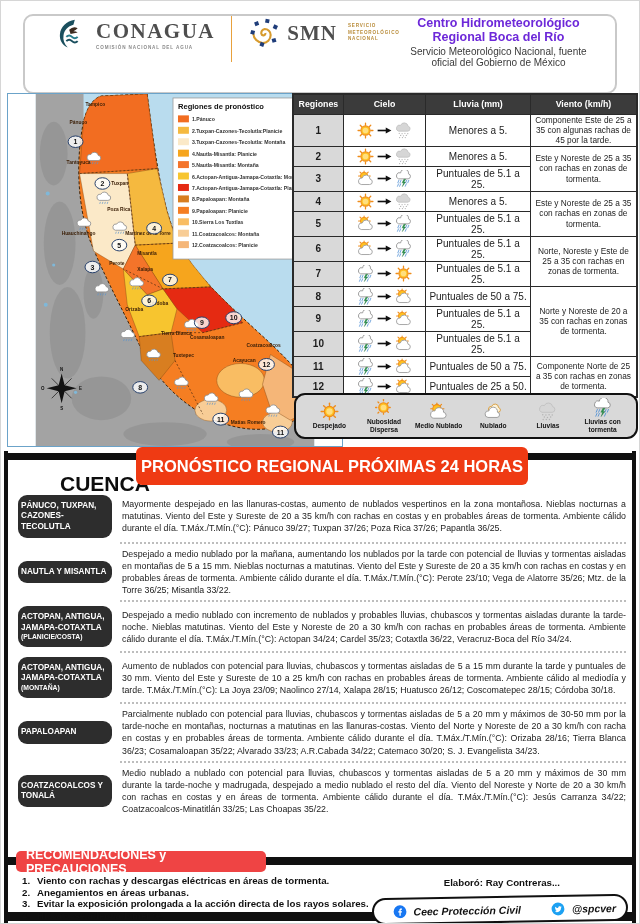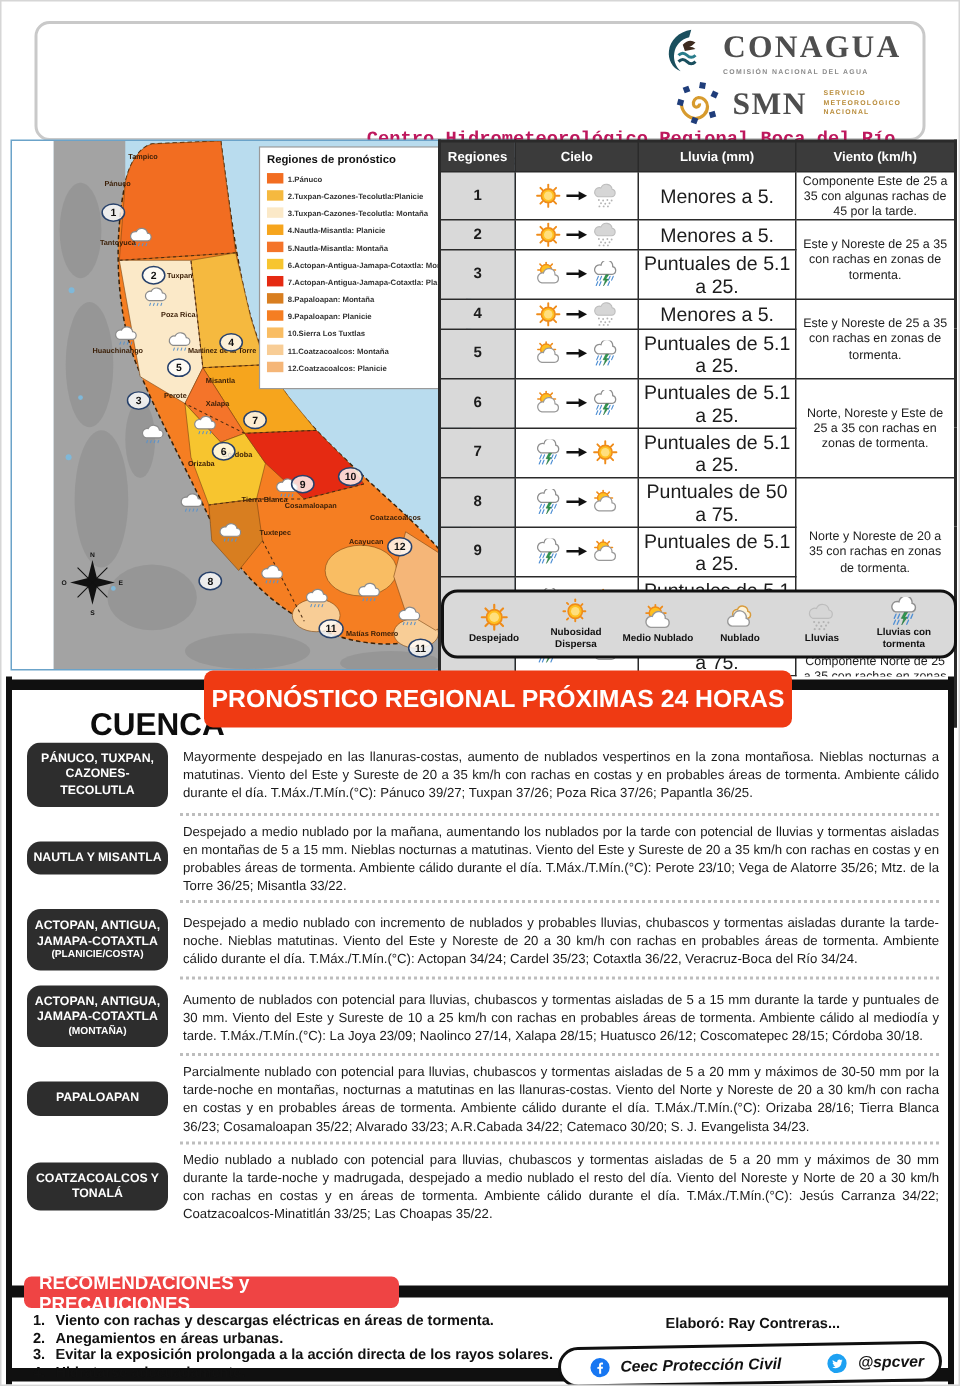--- a/index.html
+++ b/index.html
@@ -1,43 +1,43 @@
 <!DOCTYPE html>
 <html lang="es"><head>
 <meta charset="utf-8">
 <style>
   * { margin:0; padding:0; box-sizing:border-box; }
   html,body { width:640px; }
   body { font-family:"Liberation Sans", sans-serif; background:#fff; }
   .page { position:relative; width:640px; height:924px; background:#fff; border:1px solid #d6d6d6; overflow:hidden; }
 
   
-  .hdr { position:absolute; left:22px; top:13px; width:594px; height:80px; border:2px solid #c9c9c9; border-radius:10px; display:flex; align-items:flex-end; padding:0 14px 0 30px;flex-direction:column; }
+  .hdr { position:absolute; left:22px; top:13px; width:594px; height:80px; border:2px solid #c9c9c9; border-radius:10px; display:flex; align-items:flex-start; padding:0 14px 0 30px; }
   .logoblk { display:flex; align-items:center; gap:7px; }
   .glyph { display:inline-block; }
   .glyph svg { width:100%; height:100%; display:block; }
   .g-cng { width:34px; height:36px; }
   .g-smn { width:32px; height:34px; }
   .cng-name { font-family:"Liberation Serif", serif; font-size:21px; font-weight:bold; letter-spacing:1.5px; color:#4e4e4e; }
   .cng-sub { font-size:4.6px; letter-spacing:.9px; color:#8a8a8a; font-weight:bold; margin-top:1px; }
   .hdr-div { width:2px; height:46px; background:#e8a13d; margin:0 16px; }
   .smn-name { font-family:"Liberation Serif", serif; font-size:21px; font-weight:bold; letter-spacing:1px; color:#4e4e4e; }
   .smn-sub { font-size:4.6px; letter-spacing:.8px; color:#b98c3a; font-weight:bold; width:52px; line-height:1.5; margin-left:4px; }
   .hdr-titles { margin-left:auto; text-align:center; padding-right:4px; }
-  .t1 { font-size:12.5px; font-weight:bold; color:#be185d;font-family:Liberation Mono, monospace; }
+  .t1 { font-size:12.5px; font-weight:bold; color:#6d28d9; }
   .t2 { font-size:10px; color:#3a3a3a; margin-top:2px; }
 
   
   .map { position:absolute; left:6px; top:92px; width:336px; height:354px; border:1px solid #6ba3c9; }
   .map svg { display:block; width:100%; height:100%; }
 
   
   .ftable { position:absolute; left:291px; top:92px; width:346px; border-collapse:collapse; table-layout:fixed; border:2px solid #2a2a2a; }
   .ftable th { background:#3b3b3b; color:#fff; font-size:8.8px; font-weight:bold; height:15px; border:1px solid #2a2a2a; }
-  .ftable td { border:1px solid #2a2a2a; text-align:center; vertical-align:middle; font-size:13px; color:#1c1c1c; padding:1px 2px; }
+  .ftable td { border:1px solid #2a2a2a; text-align:center; vertical-align:middle; font-size:10px; color:#1c1c1c; padding:1px 2px; }
   .ftable tr { height:20px; }
   .ftable tr.first { height:32px; }
   .c-reg { width:50px; } .c-sky { width:82px; } .c-rain { width:104px; } .c-wind { width:106px; }
   td.reg { background:#d9d9d9; font-weight:bold; font-size:10px; }
   .sky { display:flex; align-items:center; justify-content:center; gap:2px; }
   .icw { width:19px; height:17px; display:inline-block; }
   .icw svg { width:100%; height:100%; display:block; }
   .arr { width:15px; height:9px; display:inline-block; }
   .arr svg { width:100%; height:100%; display:block; }
   td.wind { font-size:8.3px; line-height:1.25; padding:0 4px; }
@@ -49,21 +49,21 @@
   .lic svg { width:100%; height:100%; display:block; }
   .ileg-label { font-size:6.6px; font-weight:bold; text-align:center; line-height:1.15; margin-top:1px; color:#111; }
 
   
   .lower { position:absolute; left:3px; right:3px; top:450px; bottom:0; border-left:4px solid #101010; border-right:4px solid #101010; background:#fff; }
   .topbar { position:absolute; top:2px; left:0; right:0; height:7px; background:#101010; }
   .banner { position:absolute; top:-4px; left:128px; width:392px; height:38px; background:#ef3a13; border-radius:6px; color:#fff; font-weight:bold; font-size:16.5px; display:flex; align-items:center; justify-content:center; z-index:3; }
   .cuenca { position:absolute; top:21px; left:52px; font-size:21px; font-weight:bold; color:#0d0d0d; }
   .sections { position:absolute; top:44px; left:10px; right:6px; height:358px; overflow:hidden; }
   .sect { display:flex; align-items:center; margin-bottom:1px; }
-  .badge { width:94px; flex:0 0 94px; background:#2d2d2d; color:#fff; border-radius:9px; text-align:center; font-weight:bold; font-size:8.2px; line-height:1.25; padding:6px 3px; }
+  .badge { width:94px; flex:0 0 94px; background:#2d2d2d; color:#fff; border-radius:9px; font-weight:bold; font-size:8.2px; line-height:1.25; padding:6px 3px; }
   .badge .sub { font-size:6.8px; display:block; }
   .stext { flex:1; margin-left:10px; font-size:8.8px; line-height:1.38; text-align:justify; color:#1b1b1b; }
   .sep { border-top:2px dotted #bdbdbd; margin:4px 0 4px 102px; }
 
   
   .recblackbar { position:absolute; top:406px; left:0; right:0; height:8px; background:#101010; }
   .recbanner { position:absolute; top:400px; left:8px; width:250px; height:21px; background:#ef4444; border-radius:5px; color:#fff; font-weight:bold; font-size:12.5px; display:flex; align-items:center; padding-left:10px; z-index:3; }
   .recs { position:absolute; top:424px; left:14px; width:400px; list-style:none; counter-reset:rc; z-index:2; }
   .recs li { font-size:9.7px; font-weight:bold; color:#111; line-height:1.2; counter-increment:rc; display:flex; }
   .recs li::before { content:counter(rc) "."; width:15px; flex:0 0 15px; }

